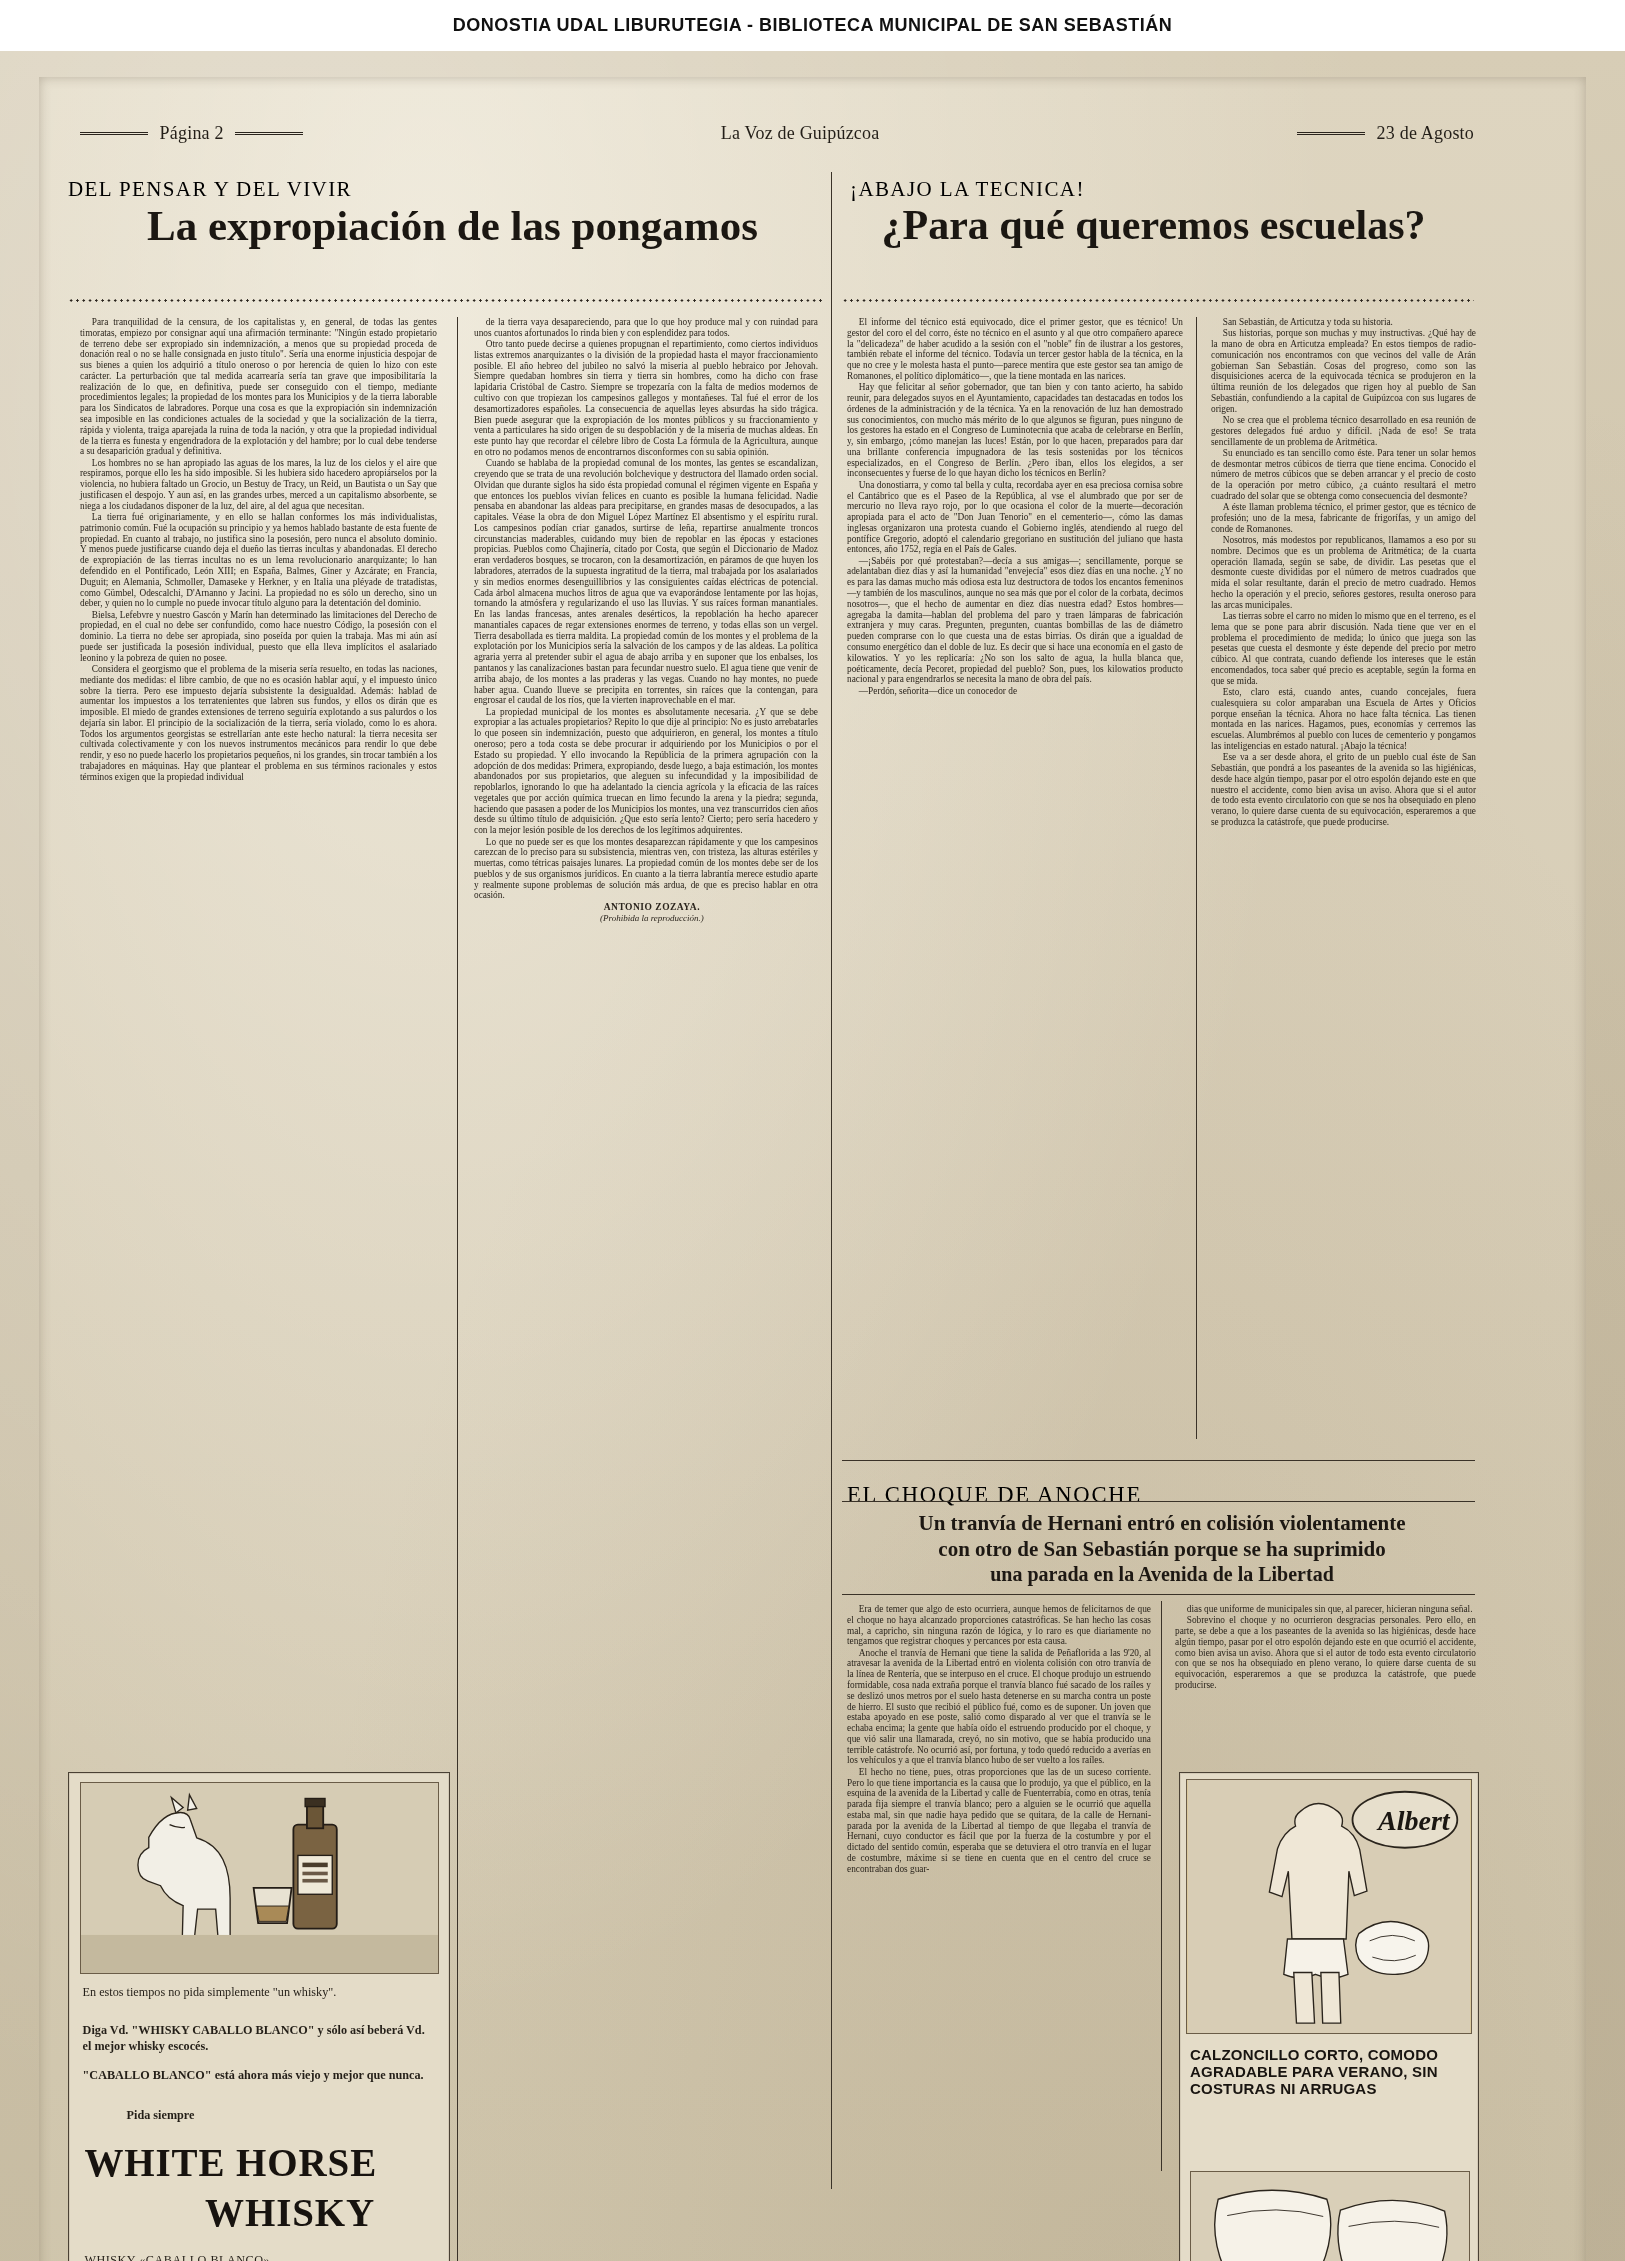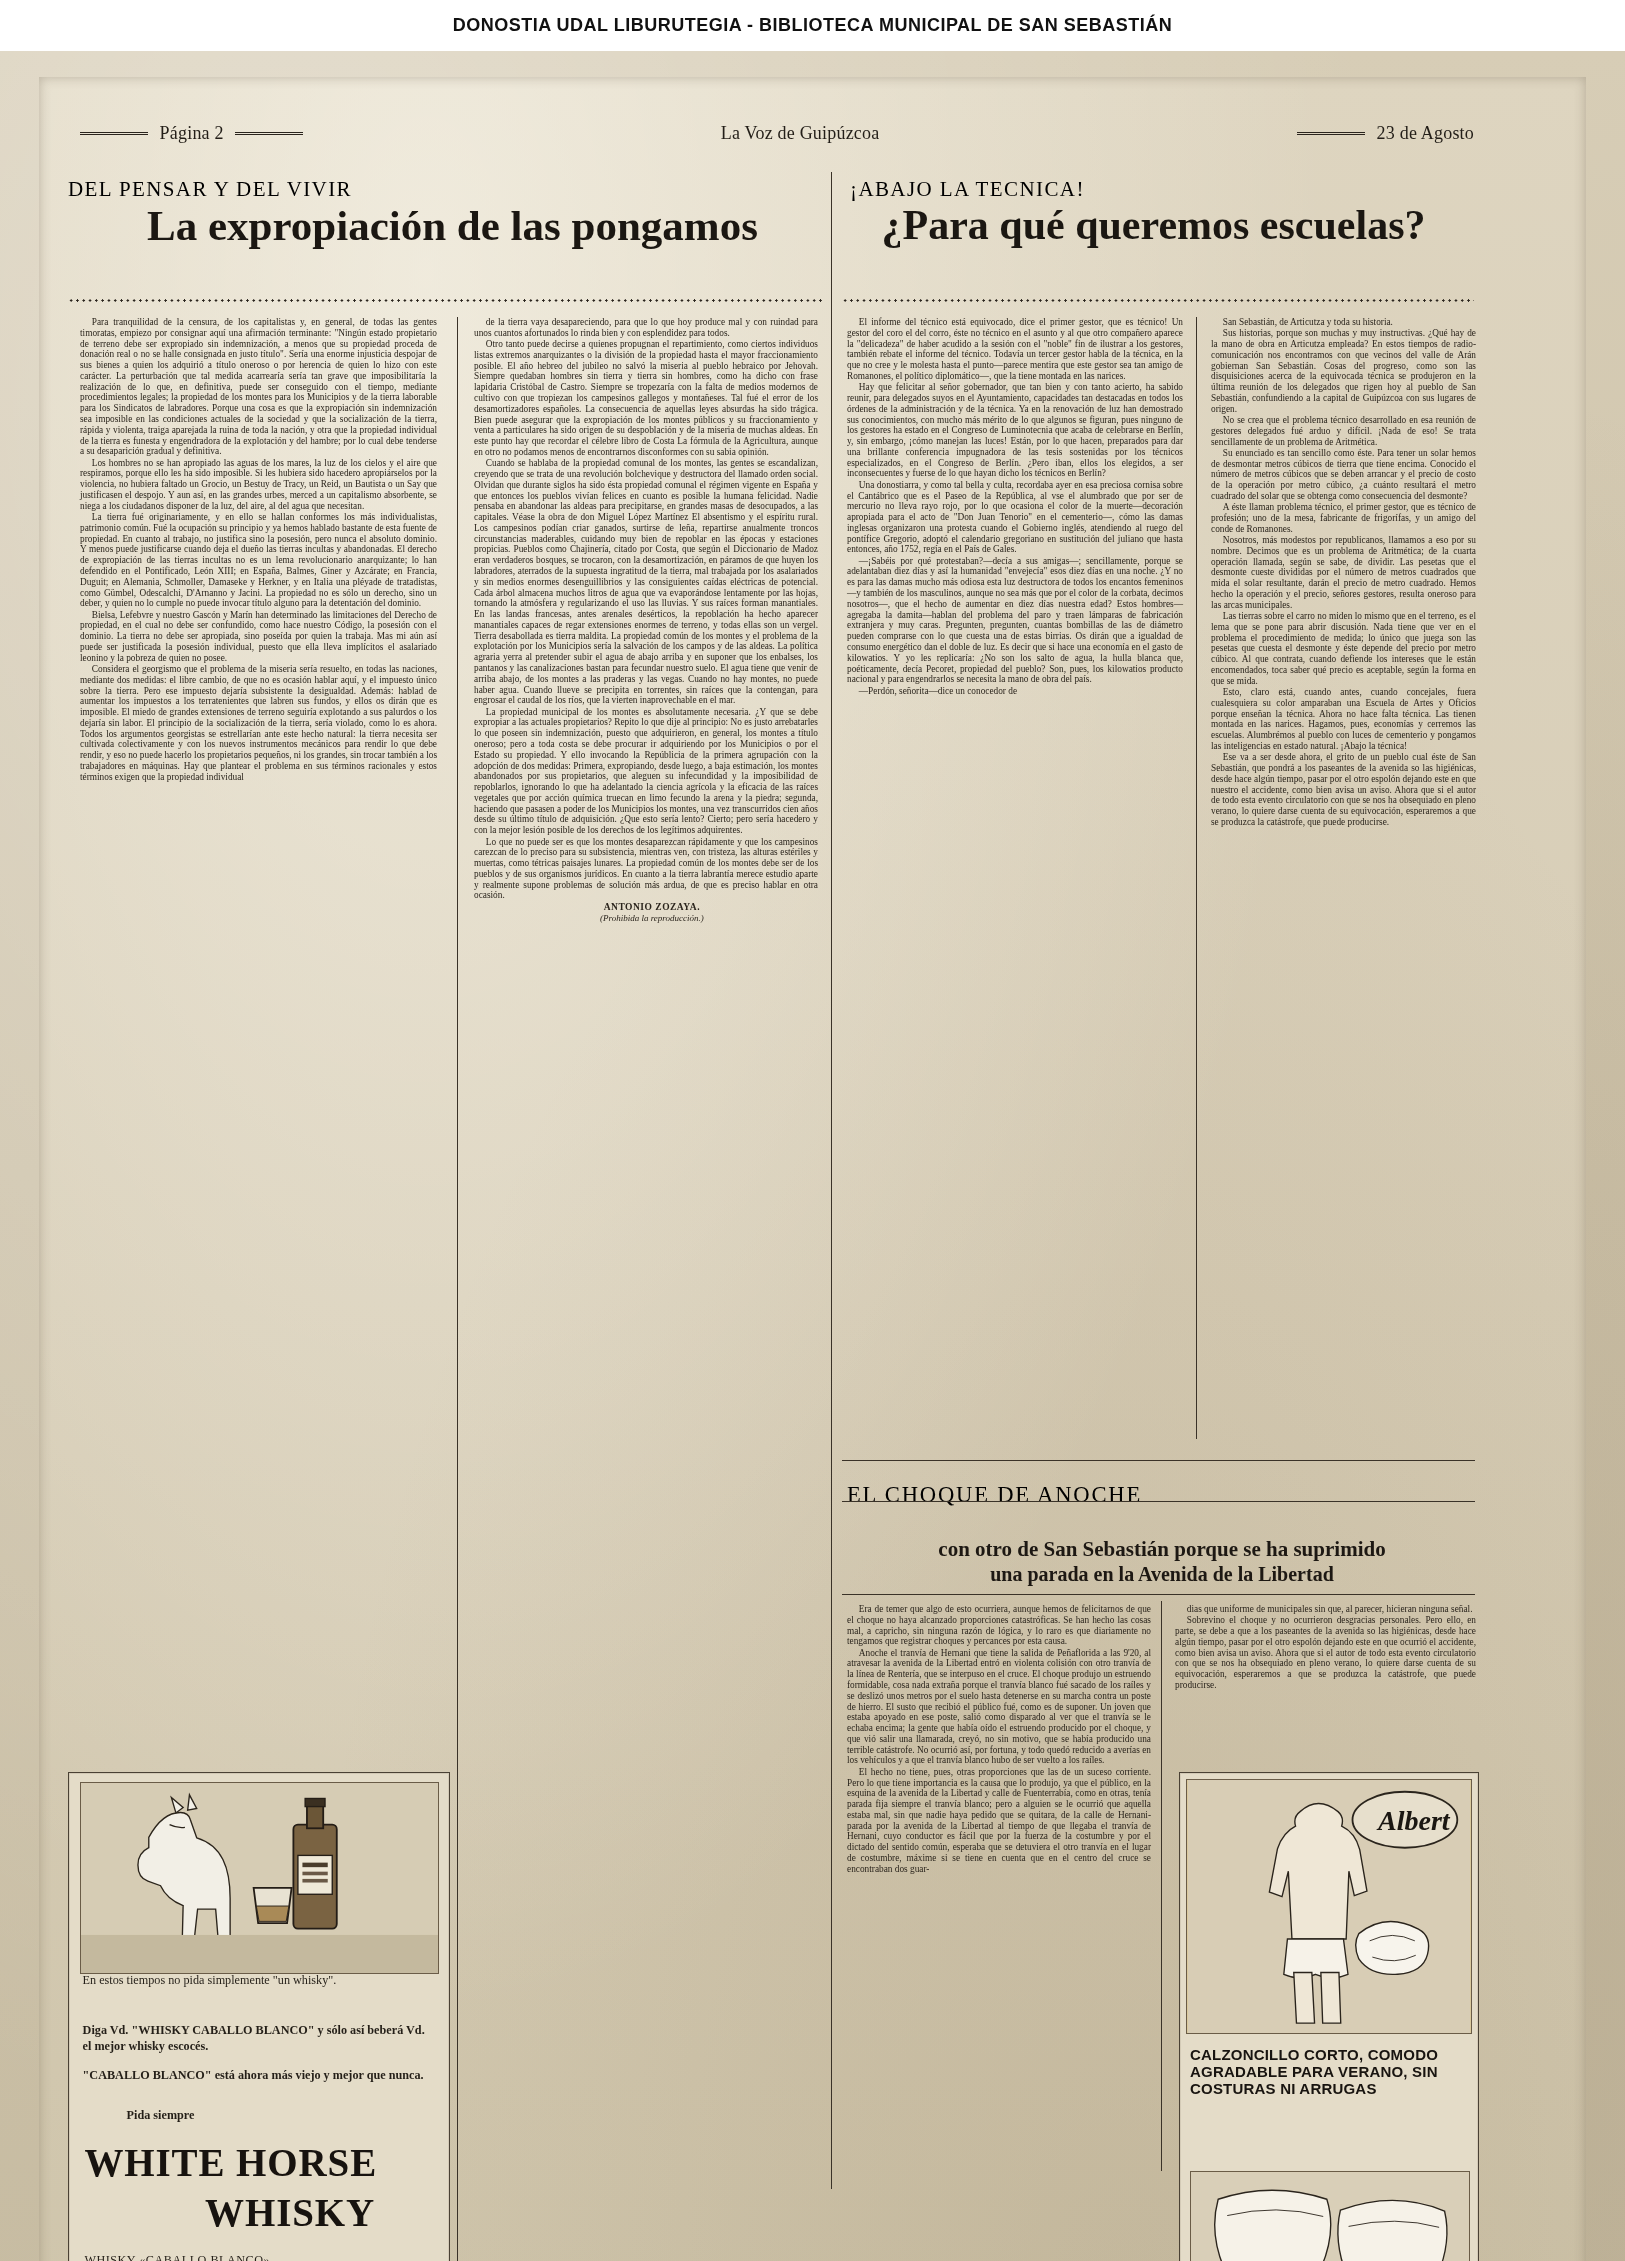--- a/index.html
+++ b/index.html
@@ -152,20 +152,21 @@
     <p>Nosotros, más modestos por republicanos, llamamos a eso por su nombre. Decimos que es un problema de Aritmética; de la cuarta operación llamada, según se sabe, de dividir. Las pesetas que el desmonte cueste divididas por el número de metros cuadrados que mida el solar resultante, darán el precio de metro cuadrado. Hemos hecho la operación y el precio, señores gestores, resulta oneroso para las arcas municipales.</p>
     <p>Las tierras sobre el carro no miden lo mismo que en el terreno, es el lema que se pone para abrir discusión. Nada tiene que ver en el problema el procedimiento de medida; lo único que juega son las pesetas que cuesta el desmonte y éste depende del precio por metro cúbico. Al que contrata, cuando defiende los intereses que le están encomendados, toca saber qué precio es aceptable, según la forma en que se mida.</p>
     <p>Esto, claro está, cuando antes, cuando concejales, fuera cualesquiera su color amparaban una Escuela de Artes y Oficios porque enseñan la técnica. Ahora no hace falta técnica. Las tienen montada en las narices. Hagamos, pues, economías y cerremos las escuelas. Alumbrémos al pueblo con luces de cementerio y pongamos las inteligencias en estado natural. ¡Abajo la técnica!</p>
     <p>Ese va a ser desde ahora, el grito de un pueblo cual éste de San Sebastián, que pondrá a los paseantes de la avenida so las higiénicas, desde hace algún tiempo, pasar por el otro espolón dejando este en que nuestro el accidente, como bien avisa un aviso. Ahora que si el autor de todo esta evento circulatorio con que se nos ha obsequiado en pleno verano, lo quiere darse cuenta de su equivocación, esperaremos a que se produzca la catástrofe, que puede producirse.</p>
   </div>
 
   <div class="hrule" style="left:842px;top:1460px;width:633px;"></div>
   <div class="kicker" style="left:847px;top:1470px;width:629px;font-size:22.6px;letter-spacing:1.8px;margin-top:12px;">EL CHOQUE DE ANOCHE</div>
   <div class="hrule" style="left:842px;top:1501px;width:633px;"></div>
 
+  <div class="subhead" style="left:847px;top:1511px;width:630px;font-size:21px;line-height:1.18;">Un tranvía de Hernani entró en colisión violentamente</div>
   <div class="subhead" style="left:847px;top:1537px;width:630px;font-size:21px;line-height:1.18;">con otro de San Sebastián porque se ha suprimido</div>
   <div class="subhead" style="left:847px;top:1563px;width:630px;font-size:20px;line-height:1.18;">una parada en la Avenida de la Libertad</div>
   <div class="hrule" style="left:842px;top:1594px;width:633px;"></div>
 
   <div class="vrule" style="left:1161px;top:1601px;height:570px;"></div>
 
   <div class="col" style="left:847px;top:1604px;width:304px;">
     <p>Era de temer que algo de esto ocurriera, aunque hemos de felicitarnos de que el choque no haya alcanzado proporciones catastróficas. Se han hecho las cosas mal, a capricho, sin ninguna razón de lógica, y lo raro es que diariamente no tengamos que registrar choques y percances por esta causa.</p>
     <p>Anoche el tranvía de Hernani que tiene la salida de Peñaflorida a las 9'20, al atravesar la avenida de la Libertad entró en violenta colisión con otro tranvía de la línea de Rentería, que se interpuso en el cruce. El choque produjo un estruendo formidable, cosa nada extraña porque el tranvía blanco fué sacado de los raíles y se deslizó unos metros por el suelo hasta detenerse en su marcha contra un poste de hierro. El susto que recibió el público fué, como es de suponer. Un joven que estaba apoyado en ese poste, salió como disparado al ver que el tranvía se le echaba encima; la gente que había oído el estruendo producido por el choque, y que vió salir una llamarada, creyó, no sin motivo, que se había producido una terrible catástrofe. No ocurrió así, por fortuna, y todo quedó reducido a averías en los vehículos y a que el tranvía blanco hubo de ser vuelto a los raíles.</p>
     <p>El hecho no tiene, pues, otras proporciones que las de un suceso corriente. Pero lo que tiene importancia es la causa que lo produjo, ya que el público, en la esquina de la avenida de la Libertad y calle de Fuenterrabía, como en otras, tenía parada fija siempre el tranvía blanco; pero a alguien se le ocurrió que aquella estaba mal, sin que nadie haya pedido que se quitara, de la calle de Hernani-parada por la avenida de la Libertad al tiempo de que llegaba el tranvía de Hernani, cuyo conductor es fácil que por la fuerza de la costumbre y por el dictado del sentido común, esperaba que se detuviera el otro tranvía en el lugar de costumbre, máxime si se tiene en cuenta que en el centro del cruce se encontraban dos guar-</p>
@@ -202,21 +203,21 @@
 
         <g>
           <path d="M382 232 l84 0 l-10 78 l-64 0 z" fill="#e8e2d2" stroke="#241d16" stroke-width="4"></path>
           <path d="M388 272 l72 0 l-6 34 l-60 0 z" fill="#a98a57" stroke="#241d16" stroke-width="2"></path>
         </g>
 
         <rect x="0" y="336" width="790" height="84" fill="#c4b99e"></rect>
       </svg>
     </div>
 
-    <div class="adtxt" style="position:absolute;left:13.6px;top:200px;width:353px;font-size:12.2px;line-height:1.3;">En estos tiempos no pida simplemente "un whisky".</div>
+    <div class="adtxt" style="position:absolute;left:13.6px;top:212px;width:353px;font-size:12.2px;line-height:1.3;">En estos tiempos no pida simplemente "un whisky".</div>
     <div class="adtxt bold" style="position:absolute;left:13.6px;top:250px;width:353px;font-size:12.2px;line-height:1.3;">Diga Vd. "WHISKY CABALLO BLANCO" y sólo así beberá Vd. el mejor whisky escocés.</div>
     <div class="adtxt bold" style="position:absolute;left:13.6px;top:295px;width:353px;font-size:12.2px;line-height:1.3;">"CABALLO BLANCO" está ahora más viejo y mejor que nunca.</div>
     <div class="adtxt bold" style="position:absolute;left:13.6px;top:335px;width:353px;font-size:12.2px;padding-left:44px;">Pida siempre</div>
 
     <div class="whiskey-title" style="position:absolute;left:15.4px;top:371px;width:353px;">WHITE HORSE</div>
     <div class="whiskey-title" style="position:absolute;left:136px;top:421px;width:235px;">WHISKY</div>
     <div class="whiskey-sub" style="position:absolute;left:15.4px;top:480px;width:353px;">WHISKY «CABALLO BLANCO»</div>
   </div>
 
   <div class="ad" style="left:1179px;top:1772px;width:298px;height:583px;">

